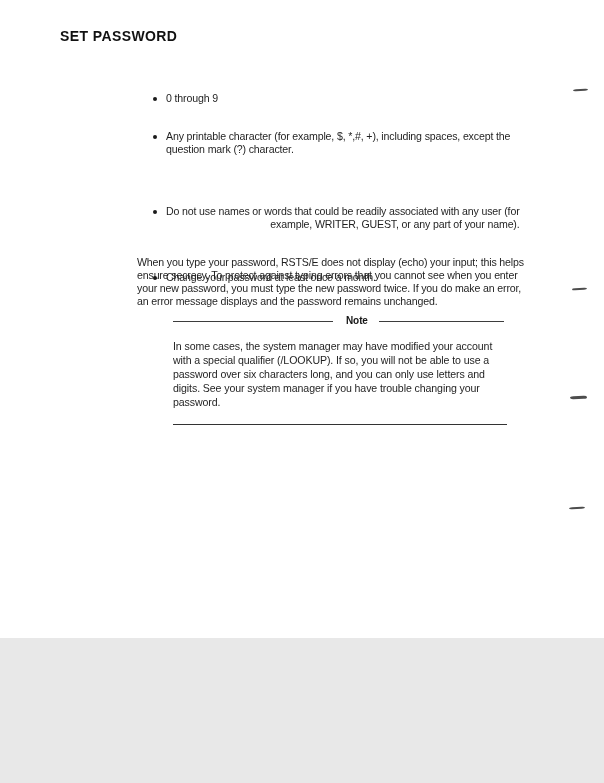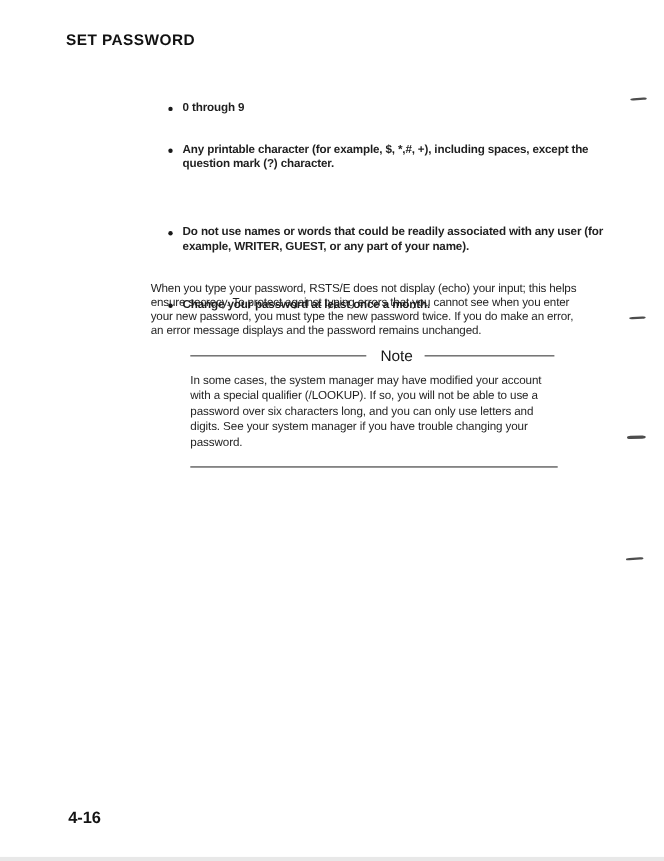--- a/index.html
+++ b/index.html
@@ -3,21 +3,21 @@
 <meta charset="utf-8">
 <style>
   html, body {
     margin: 0;
     padding: 0;
     background: #e8e8e8;
   }
   .page {
     position: relative;
     width: 604px;
-    height: 779px;
+    height: 638px;
     background: #ffffff;
     font-family: "Liberation Sans", "DejaVu Sans", sans-serif;
     color: #1f1f1f;
     overflow: hidden;
   }
   .abs { position: absolute; }
 
   .page-title {
     top: 28px;
     left: 60px;
@@ -38,56 +38,55 @@
   .para { margin: 0; }
 
   ul.bullets {
     list-style: none;
     margin: 0;
     padding: 0;
   }
   ul.bullets li {
     display: flex;
     align-items: flex-start;
-    font-weight: bold;
   }
   .bullet-dot {
     flex: 0 0 auto;
     width: 4px;
     height: 4px;
     border-radius: 50%;
     background: #1a1a1a;
     margin-top: 4.5px;
     margin-right: 9px;
   }
   .bullets-top { top: 79px; left: 153px; }
   .bullets-top li + li { margin-top: 12px; }
-  .bullets-guidelines { top: 192px; left: 153px; }
+  .bullets-guidelines { top: 192px; left: 153px; text-align: right; }
   .bullets-guidelines li + li { margin-top: 27px; }
 
   .para-guidelines { top: 141px; left: 137px; }
   .para-echo { top: 256px; left: 137px; }
 
   .note-heading {
     top: 315px;
     left: 173px;
     width: 331px;
     display: flex;
     align-items: center;
   }
   .note-rule {
     height: 0;
     border-top: 1.2px solid #3d3d3d;
     margin-top: 1px;
   }
   .note-rule-left { width: 160px; margin-right: 13px; }
   .note-rule-right { width: 126px; margin-left: 11px; flex: 1; }
   .note-label {
-    font-size: 14px;
-    font-weight: normal;
+    font-size: 10px;
+    font-weight: bold;
     color: #161616;
     letter-spacing: -0.1px;
   }
   .note-body {
     top: 339px;
     left: 173px;
     line-height: 14px;
     letter-spacing: -0.1px;
   }
   .note-bottom-rule {

